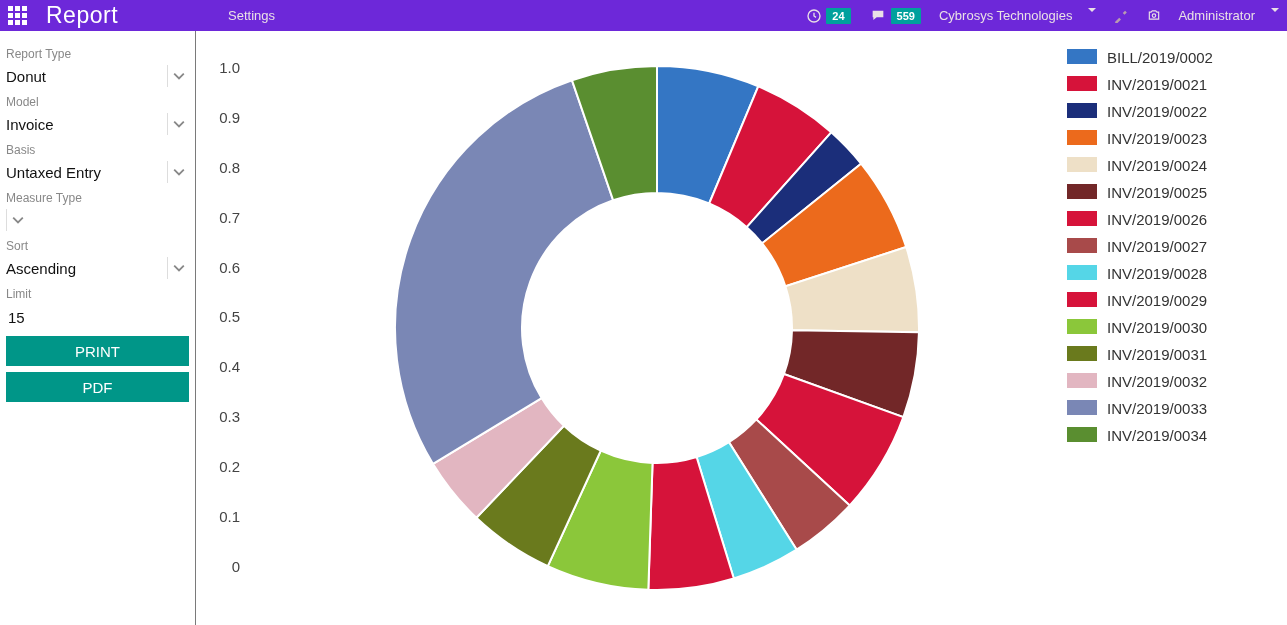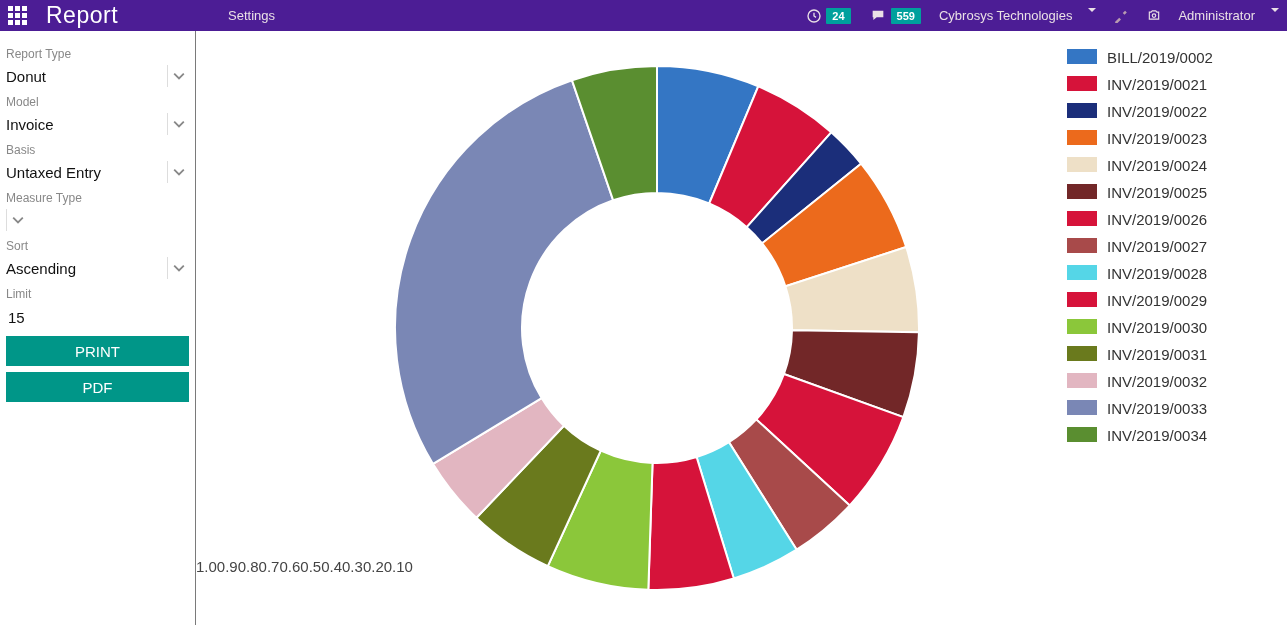--- a/index.html
+++ b/index.html
@@ -1,17 +1,17 @@
 <!DOCTYPE html>
 <html><head>
 <meta charset="utf-8">
 <style>
   * { box-sizing: border-box; margin: 0; padding: 0; }
   body { font-family: -apple-system, "Helvetica Neue", Arial, sans-serif; font-size: 13px; color: #4c4c4c; background:#fff; width:1287px; }
-  .topbar { height:31px; background:#4c1d95; color:#fff; display:flex; align-items:center; padding:0 8px; }
+  .topbar { height:31px; background:#6d28d9; color:#fff; display:flex; align-items:center; padding:0 8px; }
   .apps-icon { width:20px; height:20px; display:grid; grid-template-columns:repeat(3,5px); grid-template-rows:repeat(3,5px); gap:2px; margin-right:18px; cursor:pointer; }
   .apps-icon span { background:#fff; }
   .brand { font-size:23px; font-weight:300; margin-right:110px; letter-spacing:0.5px; }
   .nav-link { color:#eae0e6; font-size:13px; cursor:pointer; }
   .spacer { flex:1; }
   .tb-right { display:flex; align-items:center; gap:18px; }
   .badge-pill { display:flex; align-items:center; gap:4px; cursor:pointer; }
   .pill { background:#00A09D; color:#fff; font-size:11px; border-radius:1px; padding:0 6px; line-height:16px; font-weight:bold; }
   .tb-text { color:#eae0e6; font-size:13px; cursor:pointer; display:flex; gap:16px;}
   .wrench { width:14px; height:14px; color:#b99bb0; }
@@ -22,21 +22,21 @@
   .field-label { font-size:12px; color:#888; margin-top:8px; margin-bottom:4px; }
   .field-row { display:flex; align-items:center; justify-content:space-between; border-bottom:0; }
   .field-val { font-size:15px; color:#111; padding:2px 0; flex:1; }
   .chev { width:22px; height:22px; display:flex; align-items:center; justify-content:center; color:#888; cursor:pointer; border-left:1px solid #ddd; }
   .limit-input { font-size:15px; color:#111; padding:4px 2px; border:none; width:100%; }
   .btn { width:100%; height:30px; border:none; color:#fff; font-size:15px; margin-top:6px; cursor:pointer; }
   .btn-apply { background:#cfcfcf; }
   .btn-teal { background:#009688; }
 
   .chart-area { flex:1; position:relative; display:flex; }
-  .y-axis { width:50px; display:flex; flex-direction:row; justify-content:space-between; align-items:flex-end; padding:4px 6px 50px 0; font-size:15px; color:#444; }
+  .y-axis { width:50px; display:flex; flex-direction:column; justify-content:space-between; align-items:flex-end; padding:28px 6px 50px 0; font-size:15px; color:#444; }
   .plot { flex:1; display:flex; align-items:center; justify-content:center; position:relative; }
   .donut-wrap { width:530px; height:530px; position:relative; }
   .legend { width:220px; padding:18px 10px 0 0; }
   .legend-row { display:flex; align-items:flex-start; gap:10px; height:27px; cursor:pointer; }
   .swatch { width:30px; height:15px; }
   .legend-label { font-size:15px; color:#333; }
 
   svg { display:block; }
 </style>
 </head>

